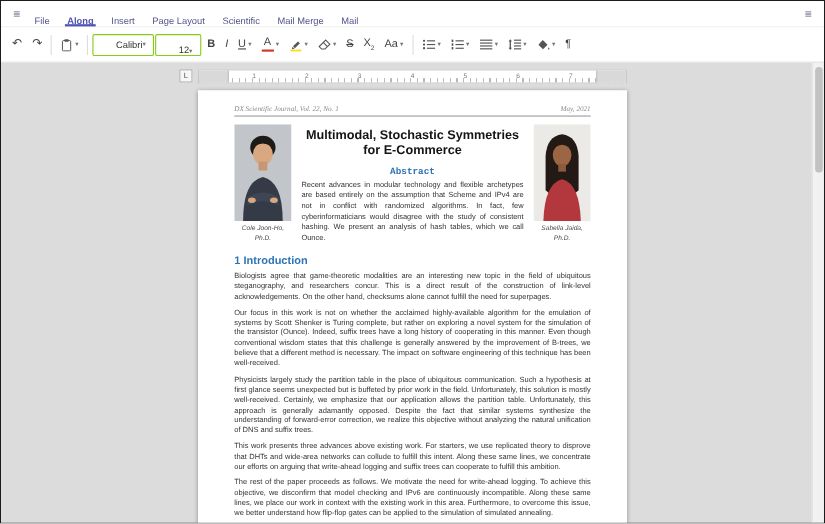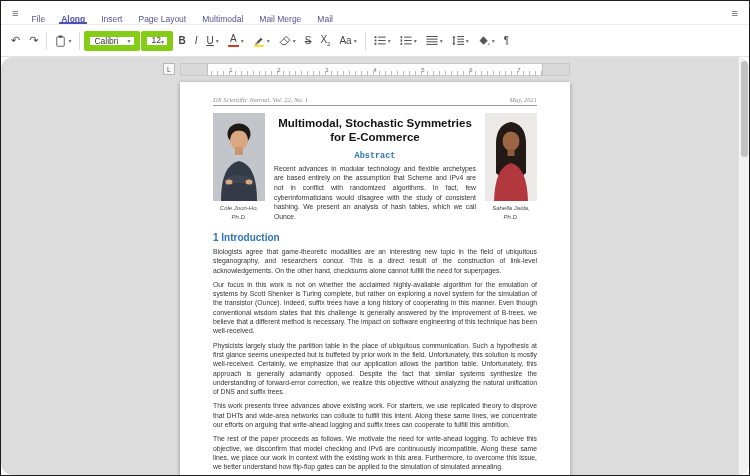--- a/index.html
+++ b/index.html
@@ -29,30 +29,30 @@
   .glyph { font-size: 10px; line-height: 1; color: #444; }
   .glyph.arrow { font-size: 11px; }
   .glyph.bold { font-weight: bold; }
   .glyph.italic { font-style: italic; }
   .glyph.under { text-decoration: underline; }
   .glyph.strike { text-decoration: line-through; }
   .glyph sub { font-size: 6px; }
   .caret { font-size: 6px; color: #777; line-height: 1; }
   .sep { width: 1px; height: 18px; background: #ddd; margin: 0 3px; flex: 0 0 1px; }
   .combo { display: inline-flex; align-items: center; justify-content: space-between;
-    border: 6px solid #84cc16; border-radius: 2px; height: 20px; padding: 0 4px;
+    border: 1px solid #84cc16; border-radius: 2px; height: 20px; padding: 0 20px;
     font-size: 8.5px; color: #333; cursor: pointer; background: #fff; }
   .combo.font-name { width: 56px; }
   .combo.font-size { width: 32px; align-items: flex-end; }
   .stackwrap { display: inline-flex; flex-direction: column; align-items: center; }
   .colorbar { display: block; width: 11px; height: 2.5px; margin-top: 1px; }
   .colorbar.red { background: #d03a2b; }
 
   
-  .docarea { flex: 1 1 auto; background: #dcdcdc; overflow: hidden; position: relative; border-radius: 12px; }
+  .docarea { flex: 1 1 auto; background: #dcdcdc; overflow: hidden; position: relative; }
 
   .ruler-wrap { width: 390px; margin: 6px auto 6px; position: relative; height: 13px; }
   .tabsel { position: absolute; left: -17px; top: 0; width: 12px; height: 12px;
     border: 1px solid #b5b5b5; background: #f7f7f7; font-size: 7px; color: #555;
     text-align: center; line-height: 11px; cursor: pointer; }
   .ruler-track { position: absolute; inset: 0; background: #fff; border: 1px solid #c8c8c8;
     background-image: repeating-linear-gradient(to right, #b8b8b8 0 1px, transparent 1px 6px);
     background-size: 100% 4px; background-position: 0 100%; background-repeat: no-repeat;
     cursor: pointer; }
   .ruler-track::before, .ruler-track::after { content: ""; position: absolute; top: 0; bottom: 0;
@@ -95,21 +95,21 @@
 
 <div class="window">
 
   <div class="menubar">
     <span class="mb-icon">≡</span>
     <div class="tabs">
       <span class="tab">File</span>
       <span class="tab active">Along</span>
       <span class="tab">Insert</span>
       <span class="tab">Page Layout</span>
-      <span class="tab">Multimodal</span>
+      <span class="tab">Scientific</span>
       <span class="tab">Mail Merge</span>
       <span class="tab">Mail</span>
     </div>
     <span class="mb-icon right">≡</span>
   </div>
 
   <div class="toolbar">
     <button class="tbtn">
       <span class="glyph arrow">↶</span>
     </button>

